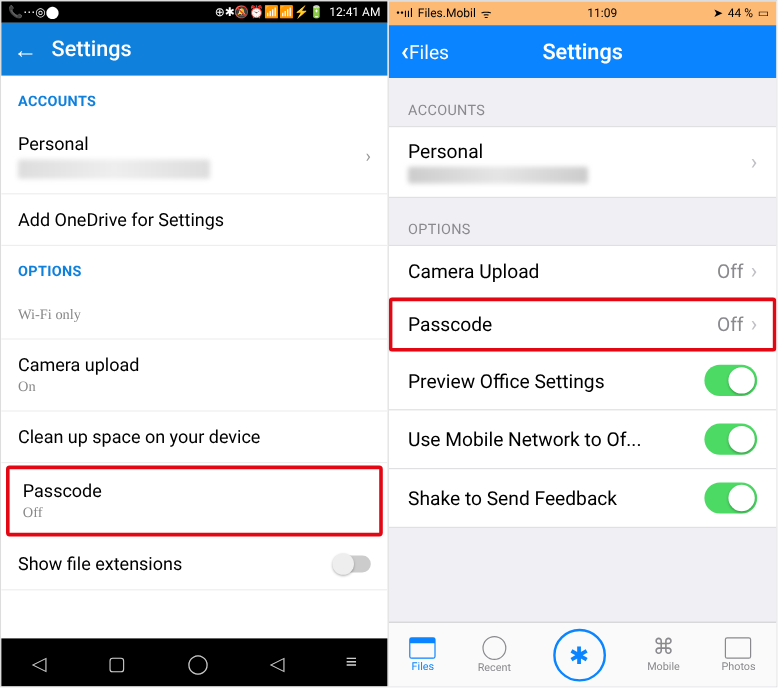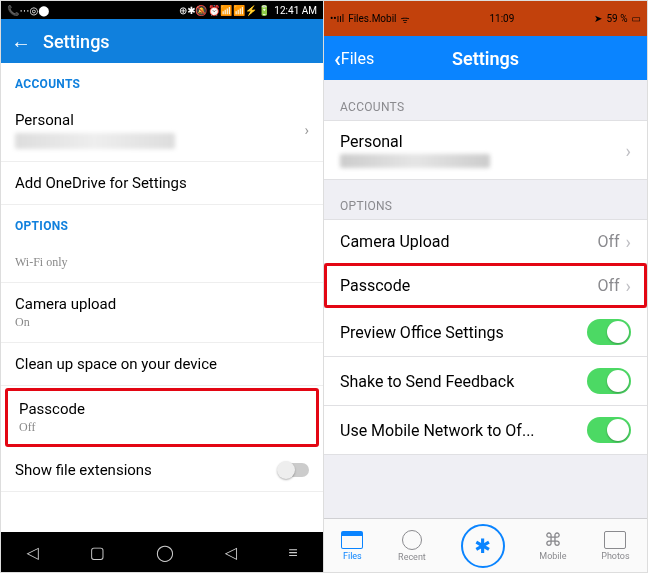--- a/index.html
+++ b/index.html
@@ -5,21 +5,21 @@
   * { box-sizing: border-box; margin: 0; padding: 0; }
   body { font-family: -apple-system, "Segoe UI", Roboto, Arial, sans-serif; background: #fff; }
   .wrap { display: flex; width: 648px; height: 573px; border: 1px solid #ddd; }
   .phone { position: relative; display: flex; flex-direction: column; overflow: hidden; }
   .android { width: 323px; border-right: 1px solid #ddd; background: #fff; }
   .ios { width: 323px; background: #efeff4; }
 
   
   .status { height: 18px; display: flex; align-items: center; justify-content: space-between; font-size: 10px; padding: 0 6px; }
   .android .status { background: #000; color: #fff; }
-  .ios .status { background: #c2410c; color: #000; height: 35px; }
+  .ios .status { background: #fdba74; color: #000; height: 20px; }
   .status .right, .status .left { display: flex; gap: 4px; align-items: center; }
 
   
   .header { display: flex; align-items: center; height: 44px; padding: 0 10px; color: #fff; }
   .android .header { background: #1080dd; }
   .ios .header { background: #0a84ff; position: relative; }
   .header .back { font-size: 20px; margin-right: 12px; }
   .header .title { font-size: 18px; font-weight: 500; }
   .ios .header .title { position: absolute; left: 0; right: 0; text-align: center; font-weight: 600; }
   .ios .header .backlabel { font-size: 16px; }
@@ -122,21 +122,21 @@
   <div class="phone ios">
     <div class="status">
       <div class="left">
         <span>••ııl</span>
         <span>Files.Mobil</span>
         <span>ᯤ</span>
       </div>
       <div style="font-weight:400">11:09</div>
       <div class="right">
         <span>➤</span>
-        <span>59 %</span>
+        <span>44 %</span>
         <span>▭</span>
       </div>
     </div>
     <div class="header">
       <span style="font-size:22px;font-weight:600;">‹</span>
       <span class="backlabel">Files</span>
       <span class="title">Settings</span>
     </div>
 
     <div class="i-section">ACCOUNTS</div>
@@ -161,25 +161,25 @@
       <div class="val">
           <span>Off</span>
           <span class="chev">›</span>
         </div>
     </div>
     <div class="i-row">
       <div>Preview Office Settings</div>
       <div class="i-switch"></div>
     </div>
     <div class="i-row">
+      <div>Use Mobile Network to Of...</div>
+      <div class="i-switch"></div>
+    </div>
+    <div class="i-row">
       <div>Shake to Send Feedback</div>
-      <div class="i-switch"></div>
-    </div>
-    <div class="i-row">
-      <div>Use Mobile Network to Of...</div>
       <div class="i-switch"></div>
     </div>
 
     <div class="i-tab">
       <div class="t active">
         <div class="ticon" style="border-top-width:5px;"></div>
         <span>Files</span>
       </div>
       <div class="t">
         <div style="width:20px;height:20px;border:1.5px solid currentColor;border-radius:50%;"></div>

